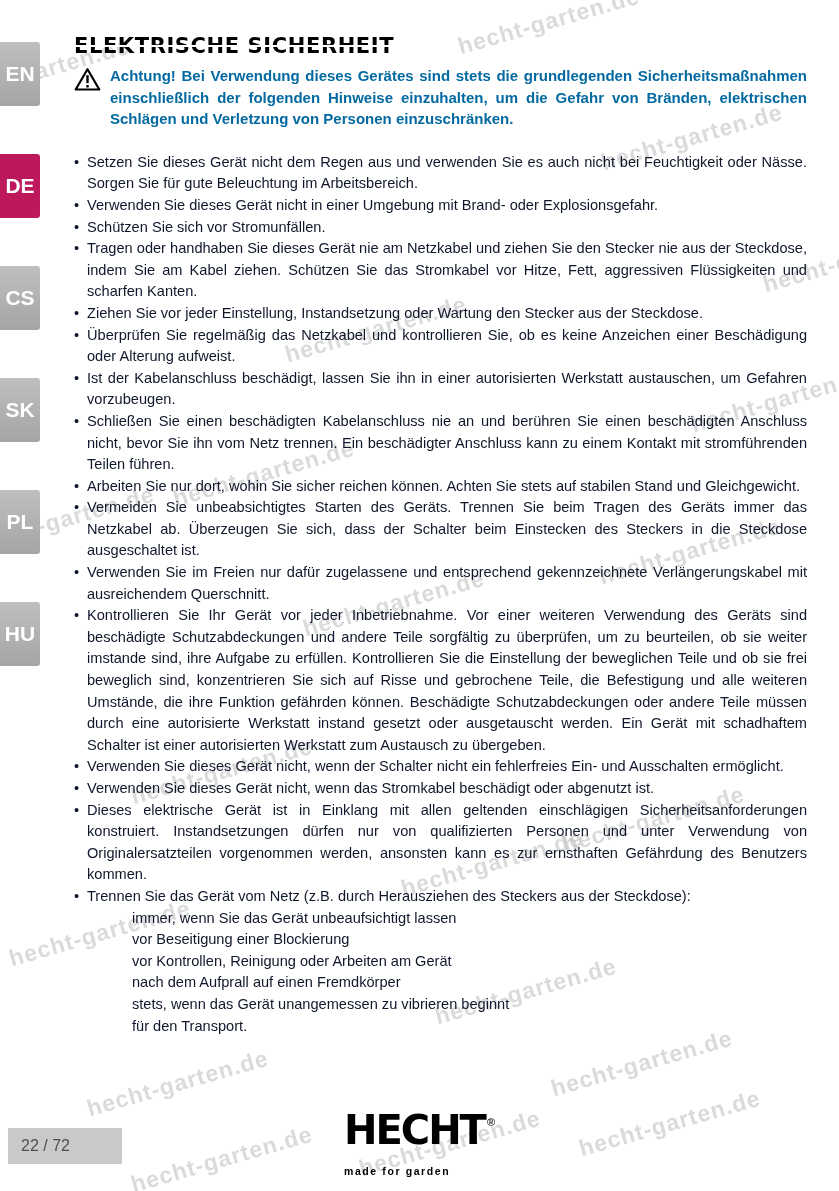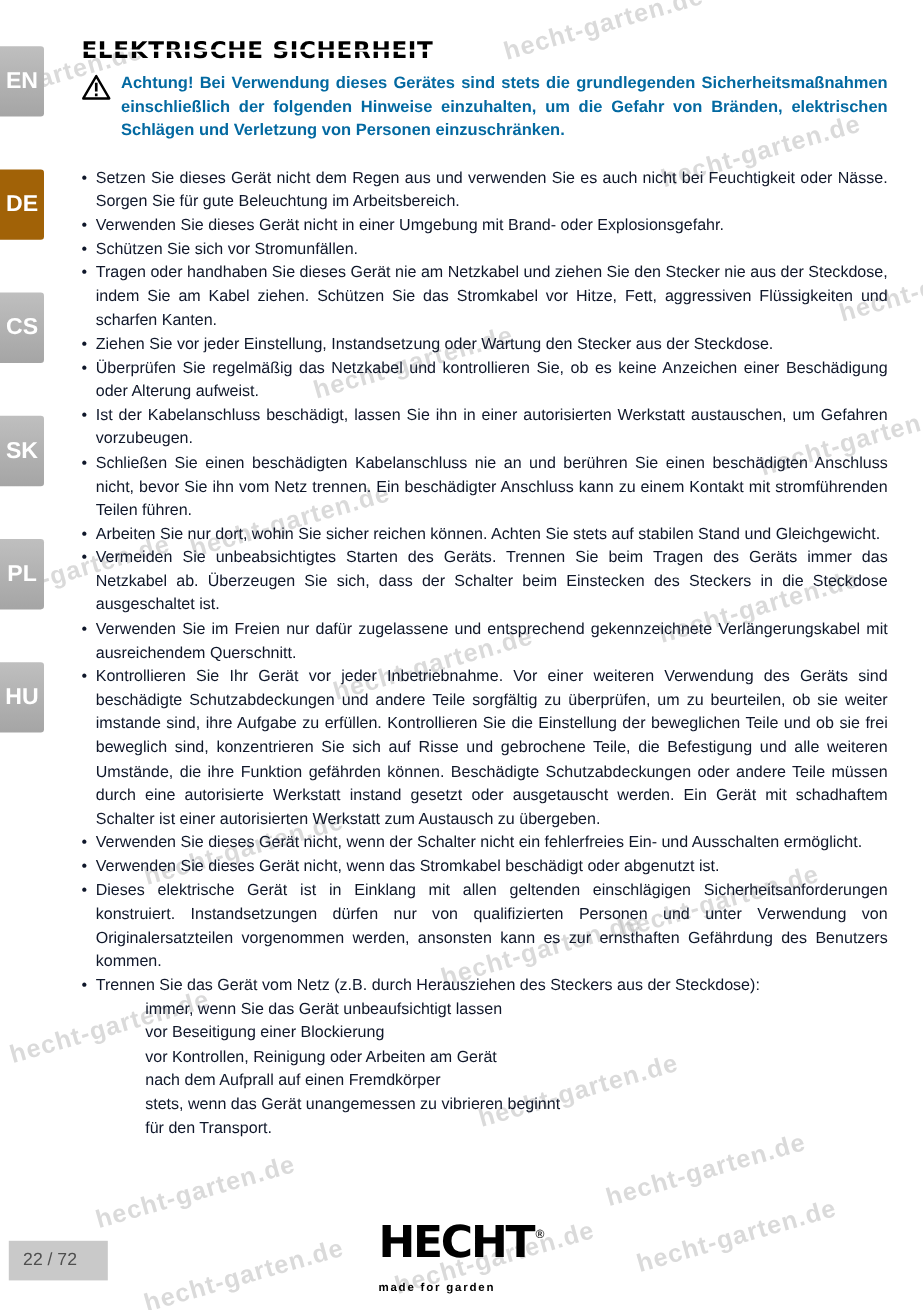--- a/index.html
+++ b/index.html
@@ -31,21 +31,21 @@
     position:absolute; left:0; top:42px; width:40px;
     display:flex; flex-direction:column; gap:48px; z-index:3;text-align:center;
   }
   .lang-tab {
     width:40px; height:64px;
     background:linear-gradient(#bfbfbf,#a5a5a5);
     color:#ffffff; font-weight:bold; font-size:21px;
     display:flex; align-items:center; justify-content:center;
     border-radius:0 3px 3px 0;
   }
-  .lang-tab.active { background:#a16207; }
+  .lang-tab.active { background:#be185d; }
 
   
   .content {
     position:absolute; left:74px; top:34px; width:733px; z-index:1;
   }
   h1.title {
     font-size:21px; font-weight:900; letter-spacing:.6px; color:#000;
     display:inline-block; position:relative; margin-bottom:7px;
     font-family:"DejaVu Sans", sans-serif;
   }
@@ -64,21 +64,21 @@
     position:relative; padding-left:13px;
     font-size:14.6px; line-height:21.6px;
     text-align:justify; hyphens:auto; color:#0f172a;
   }
   ul.bullets li::before { content:"\2022"; position:absolute; left:0; top:0; }
   .sub-items { margin-left:45px; text-align:left; }
 
   
   .page-num {
     position:absolute; left:8px; bottom:27px; z-index:2;
-    width:90px; height:36px; background:#c9c9c9;
+    width:114px; height:36px; background:#c9c9c9;
     color:#4f4f4f; font-size:16px;
     display:flex; align-items:center; padding-left:13px;margin-top:12px;
   }
   .logo {
     position:absolute; left:50%; bottom:14px; transform:translateX(-50%);
     text-align:left; z-index:2;
   }
   .logo-line { line-height:.9; white-space:nowrap; }
   .logo-text {
     font-family:"DejaVu Sans", sans-serif;

